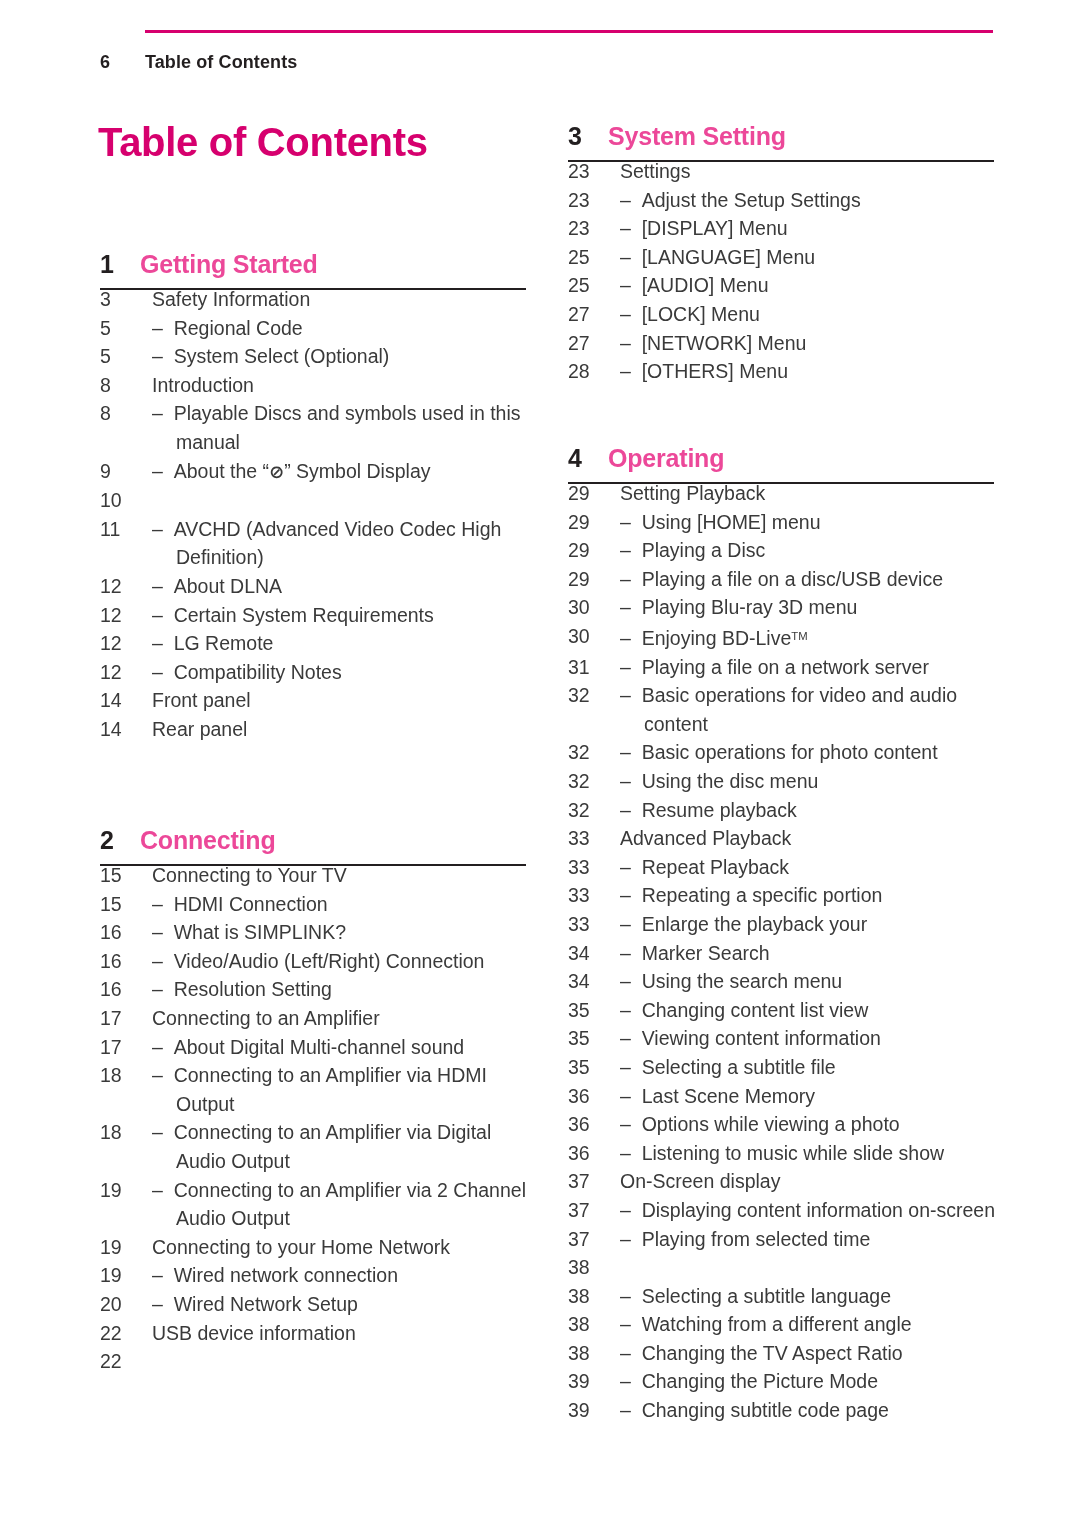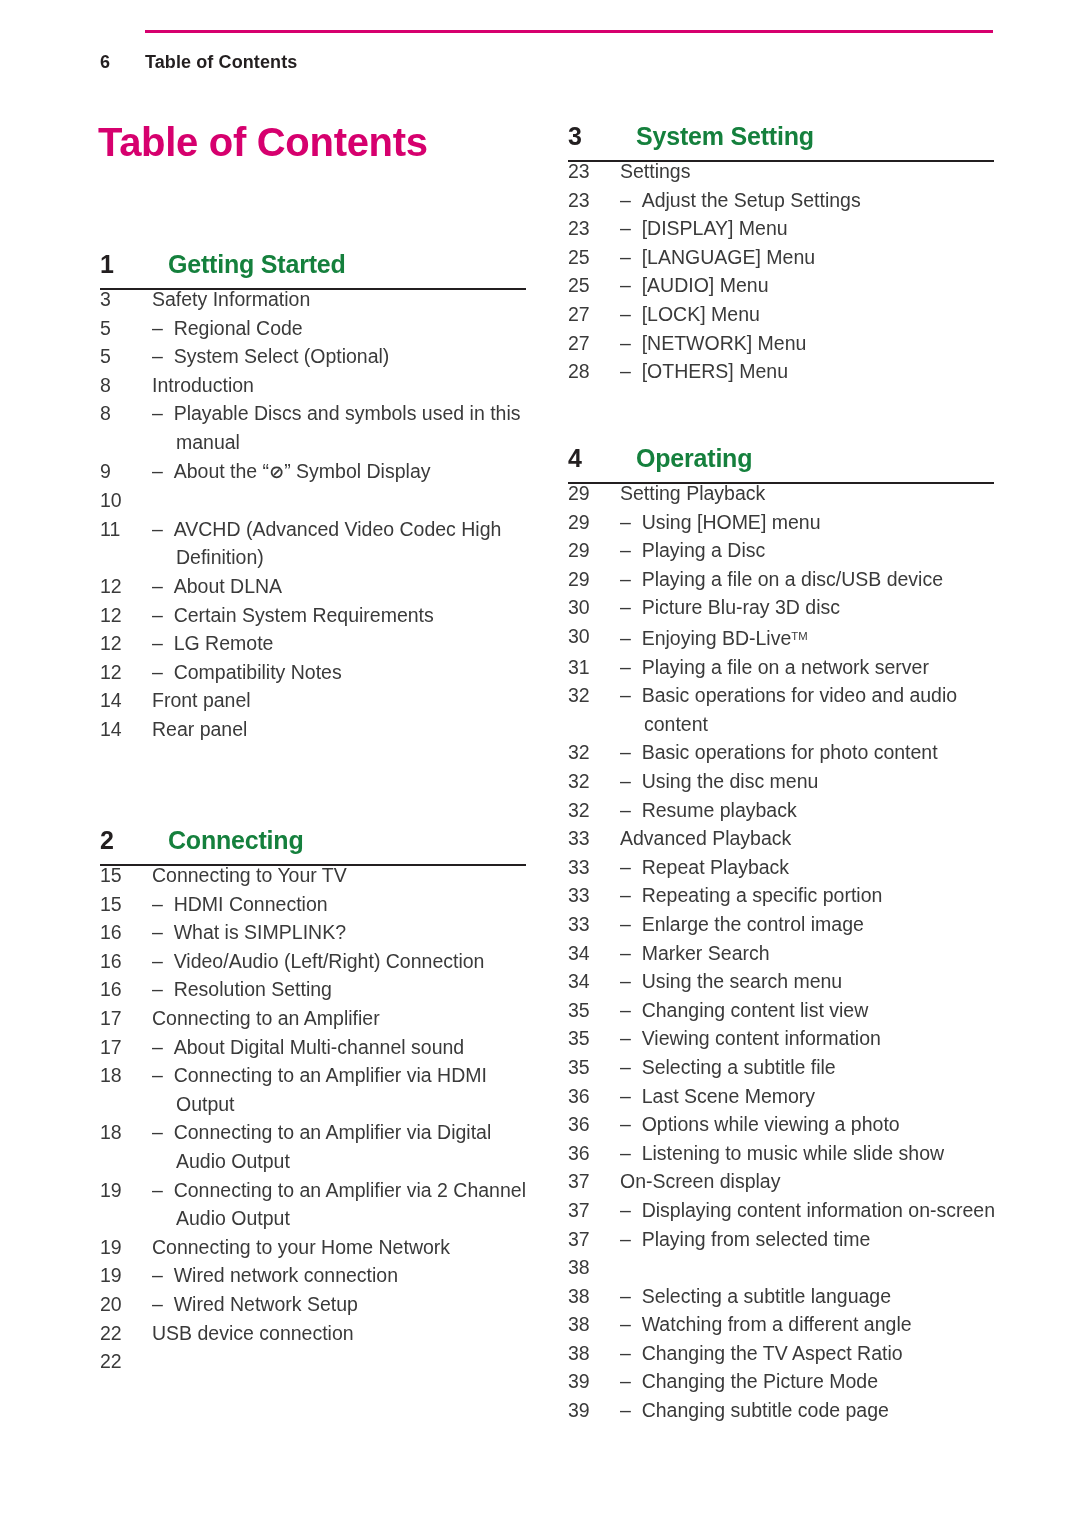--- a/index.html
+++ b/index.html
@@ -81,25 +81,25 @@
   .section-head .sec-num {
     position: absolute;
     left: 0;
     top: 0;
     font-size: 25px;
     font-weight: bold;
     color: #231f20;
   }
   .section-head .sec-title {
     position: absolute;
-    left: 68px;
+    left: 40px;
     top: 0;
     font-size: 25px;
     font-weight: bold;
-    color: #15803d;
+    color: #ec4899;
     letter-spacing: -0.2px;
     white-space: nowrap;
   }
   .section-rule {
     position: absolute;
     left: 0;
     top: 38px;
     width: 426px;
     height: 2px;
     background: #231f20;
@@ -285,21 +285,21 @@
         <div class="toc-entry sub">
           <span class="pg">19</span>
           <span class="label">Wired network connection</span>
         </div>
         <div class="toc-entry sub">
           <span class="pg">20</span>
           <span class="label">Wired Network Setup</span>
         </div>
         <div class="toc-entry">
           <span class="pg">22</span>
-          <span class="label">USB device connection</span>
+          <span class="label">USB device information</span>
         </div>
         <div class="toc-entry sub">
           <span class="pg">22</span>
         </div>
       </div>
     </div>
   </div>
 <div class="column col-right" id="col-right">
     <div class="section" style="top: 122px;">
       <div class="section-head">
@@ -360,21 +360,21 @@
         <div class="toc-entry sub">
           <span class="pg">29</span>
           <span class="label">Playing a Disc</span>
         </div>
         <div class="toc-entry sub">
           <span class="pg">29</span>
           <span class="label">Playing a file on a disc/USB device</span>
         </div>
         <div class="toc-entry sub">
           <span class="pg">30</span>
-          <span class="label">Picture Blu-ray 3D disc</span>
+          <span class="label">Playing Blu-ray 3D menu</span>
         </div>
         <div class="toc-entry sub">
           <span class="pg">30</span>
           <span class="label">Enjoying BD-Live<sup class="tm">TM</sup></span>
         </div>
         <div class="toc-entry sub">
           <span class="pg">31</span>
           <span class="label">Playing a file on a network server</span>
         </div>
         <div class="toc-entry sub">
@@ -400,21 +400,21 @@
         <div class="toc-entry sub">
           <span class="pg">33</span>
           <span class="label">Repeat Playback</span>
         </div>
         <div class="toc-entry sub">
           <span class="pg">33</span>
           <span class="label">Repeating a specific portion</span>
         </div>
         <div class="toc-entry sub">
           <span class="pg">33</span>
-          <span class="label">Enlarge the control image</span>
+          <span class="label">Enlarge the playback your</span>
         </div>
         <div class="toc-entry sub">
           <span class="pg">34</span>
           <span class="label">Marker Search</span>
         </div>
         <div class="toc-entry sub">
           <span class="pg">34</span>
           <span class="label">Using the search menu</span>
         </div>
         <div class="toc-entry sub">

